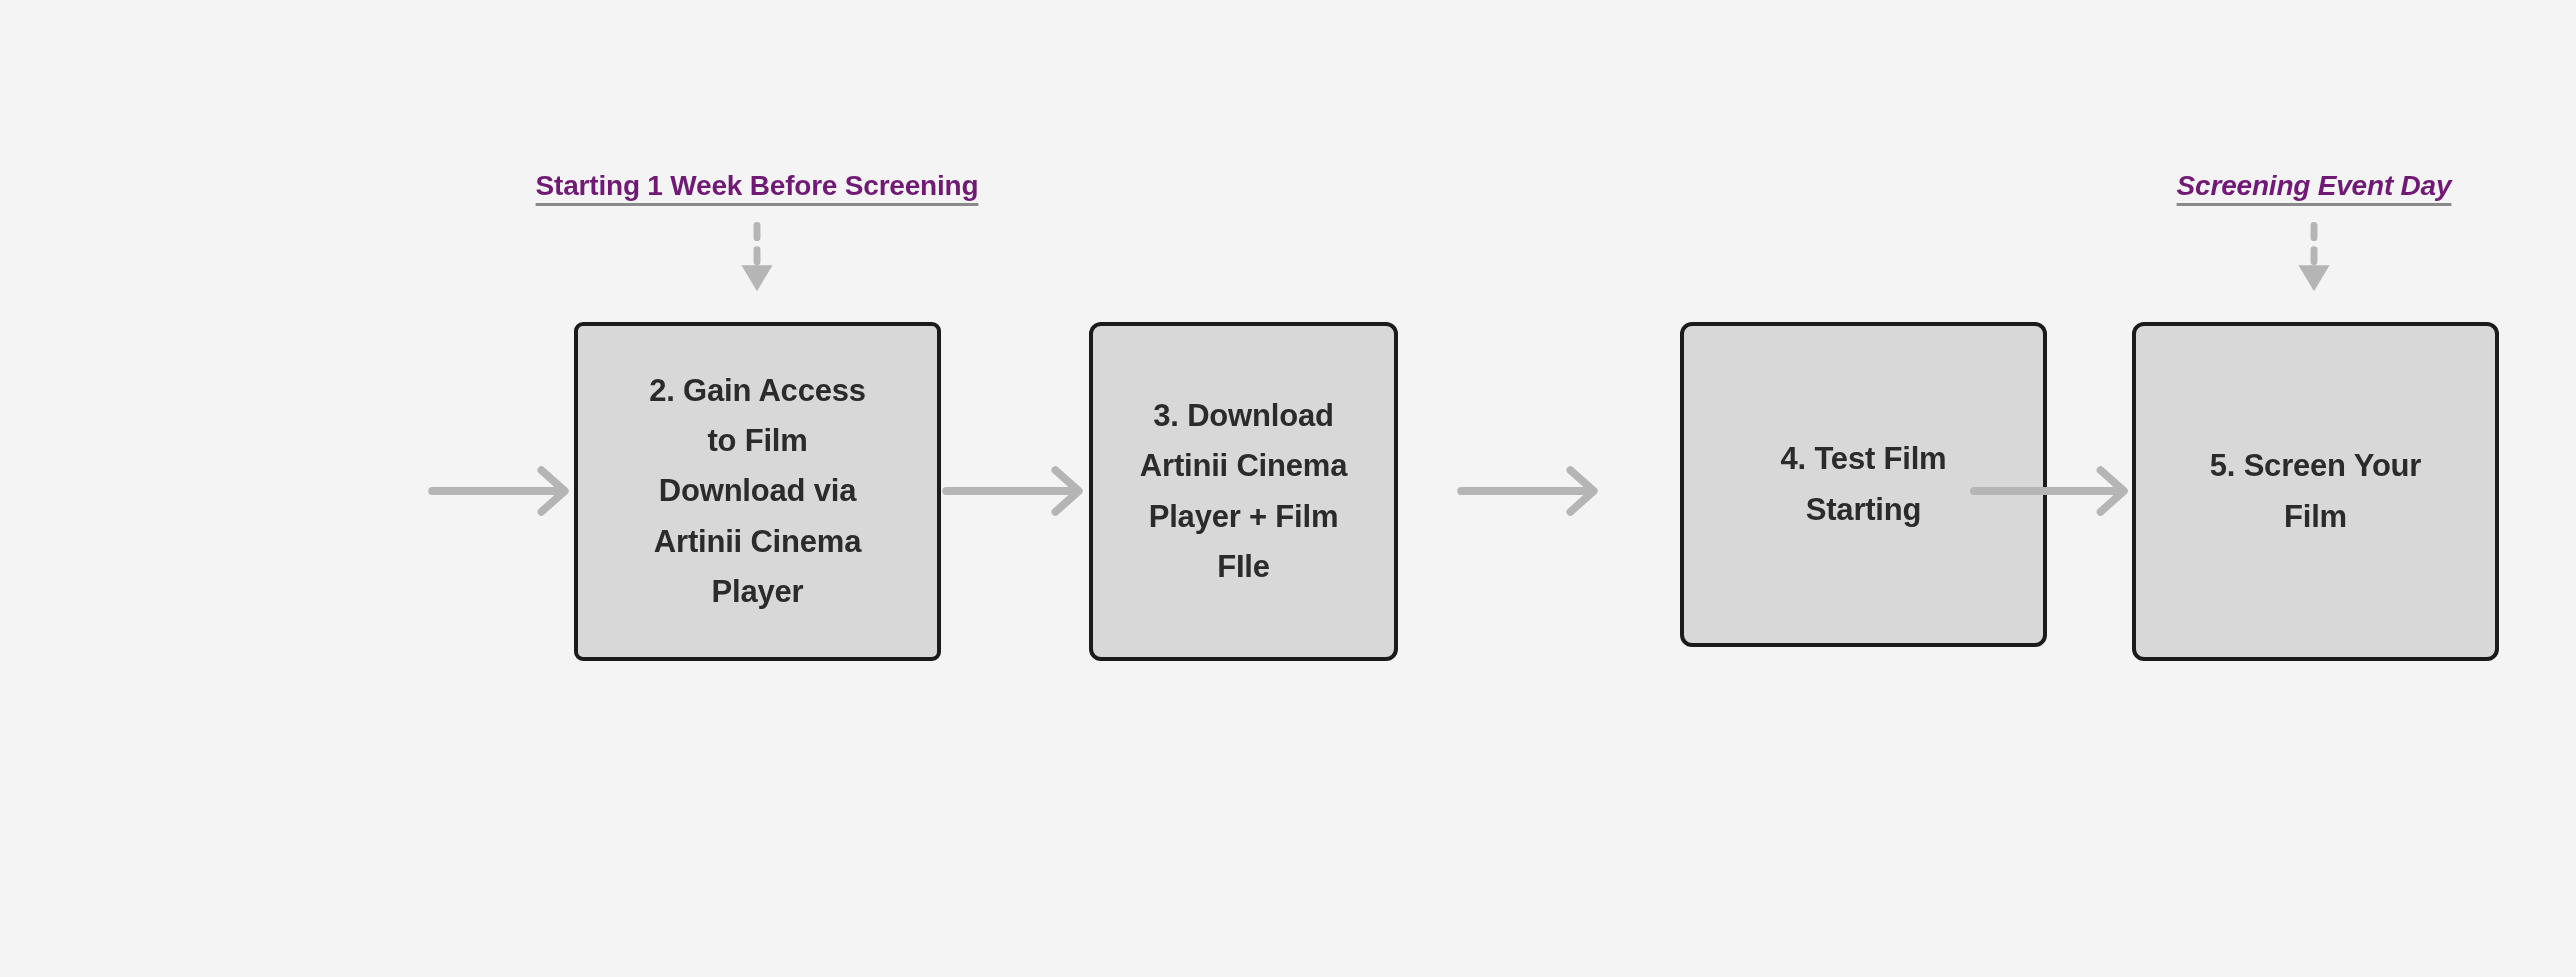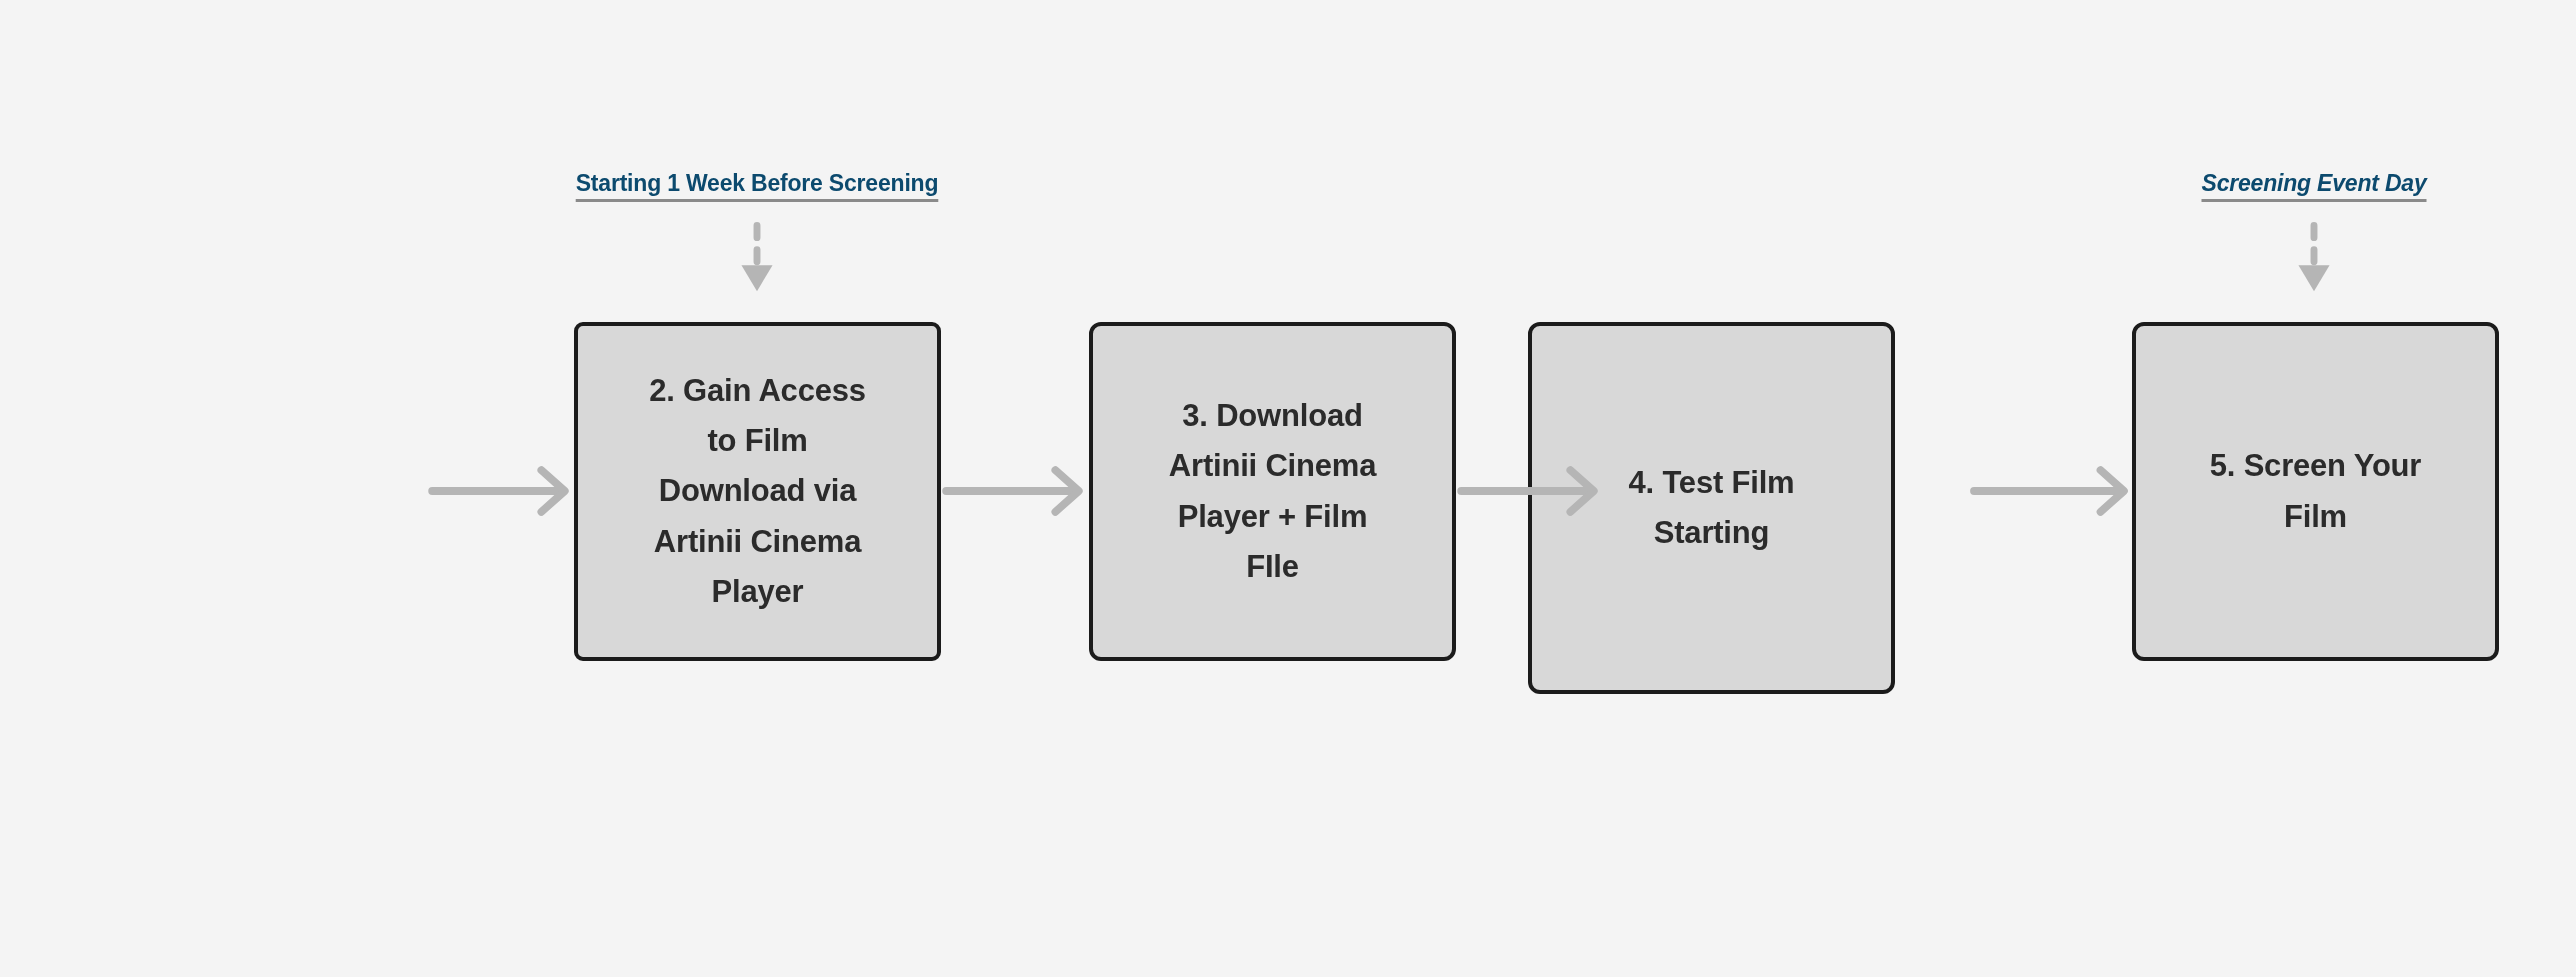--- a/index.html
+++ b/index.html
@@ -20,23 +20,23 @@
     position: absolute;
     inset: 0;
     width: 2576px;
     height: 978px;
   }
 
   
   .phase-label {
     position: absolute;
     font-family: "Liberation Sans", sans-serif;
-    font-size: 23px;
+    font-size: 28px;
     font-weight: bold;
-    color: #0c4a6e;
+    color: #701a75;
     text-decoration: underline;
     text-decoration-color: #8a8a8a;
     text-underline-offset: 7.8px;
     text-decoration-thickness: 2.6px;
     white-space: nowrap;
     letter-spacing: -0.2px;
     line-height: 1;
   }
   .phase-label.anchor-center {
     transform: translateX(-50%);
@@ -109,30 +109,30 @@
   <div class="step-box" style="left:574px; top:322px; width:367px; height:339px;border-radius:9px;">
     <div class="step-label">
       <span>2.  Gain Access</span><br>
       <span>to Film</span><br>
       <span>Download via</span><br>
       <span>Artinii Cinema</span><br>
       <span>Player</span>
     </div>
   </div>
 
-  <div class="step-box" style="left:1089px; top:322px; width:367px; height:339px;border-radius:12px;">
+  <div class="step-box" style="left:1089px; top:322px; width:309px; height:339px;border-radius:12px;">
     <div class="step-label">
       <span>3.  Download</span><br>
       <span>Artinii Cinema</span><br>
       <span>Player + Film</span><br>
       <span>FIle</span>
     </div>
   </div>
 
-  <div class="step-box" style="left:1528px; top:322px; width:367px; height:372px;">
+  <div class="step-box" style="left:1680px; top:322px; width:367px; height:325px;">
     <div class="step-label">
       <span>4.  Test Film</span><br>
       <span>Starting</span>
     </div>
   </div>
 
   <div class="step-box" style="left:2132px; top:322px; width:367px; height:339px;">
     <div class="step-label">
       <span>5.  Screen Your</span><br>
       <span>Film</span>

